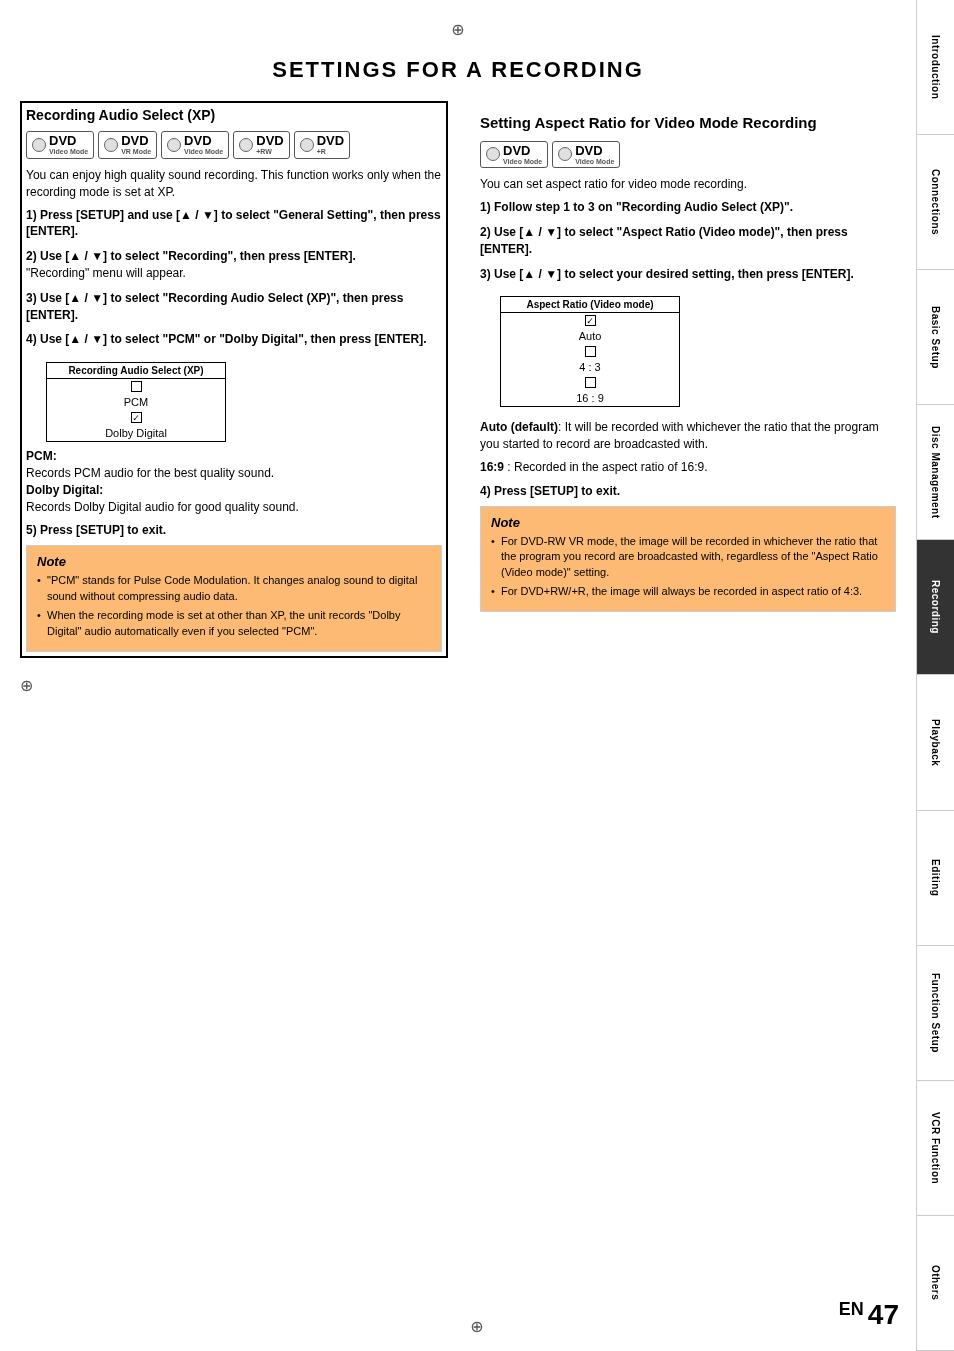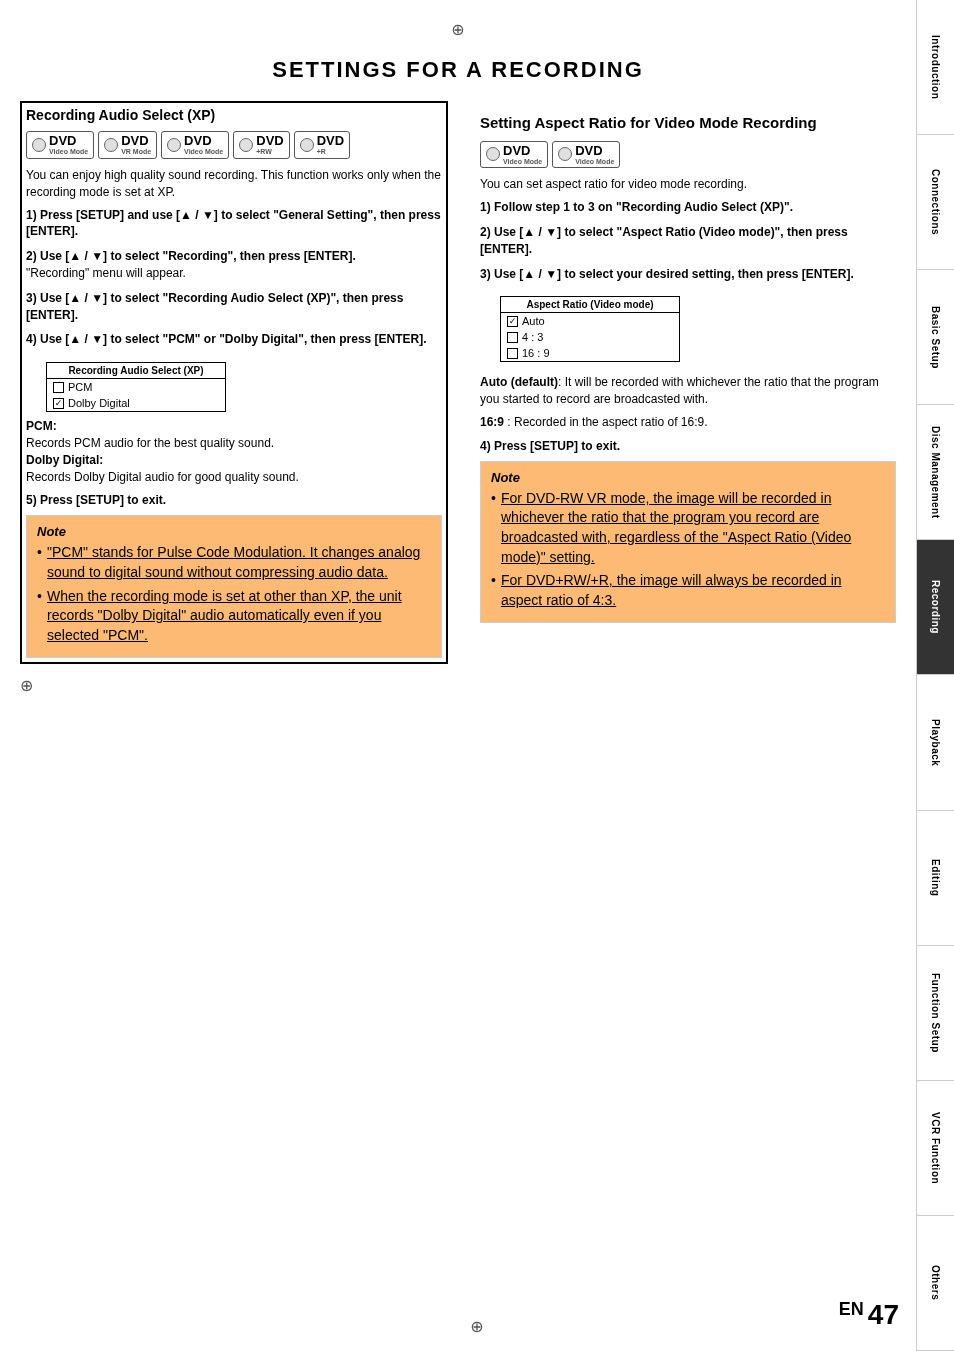--- a/index.html
+++ b/index.html
@@ -129,20 +129,21 @@
       font-weight: bold;
       text-align: center;
     }
 
     .menu-box-item {
       padding: 2px 6px;
       display: flex;
       align-items: center;
       gap: 4px;
       font-size: 11px;
+      flex-direction: column;
     }
 
     .checkbox {
       width: 11px;
       height: 11px;
       border: 1px solid #000;
       display: inline-flex;
       align-items: center;
       justify-content: center;
       font-size: 9px;
@@ -164,23 +165,22 @@
       font-style: italic;
       font-weight: bold;
       font-size: 13px;
       margin-bottom: 4px;
     }
 
     .note-item {
       padding-left: 10px;
       margin-bottom: 4px;
       line-height: 1.4;
-      font-size: 14px;
+      font-size: 11px;
       position: relative;
-      text-decoration: underline;
     }
 
     .note-item::before {
       content: '•';
       position: absolute;
       left: 0;
     }
 
     .press-step {
       font-weight: bold;

